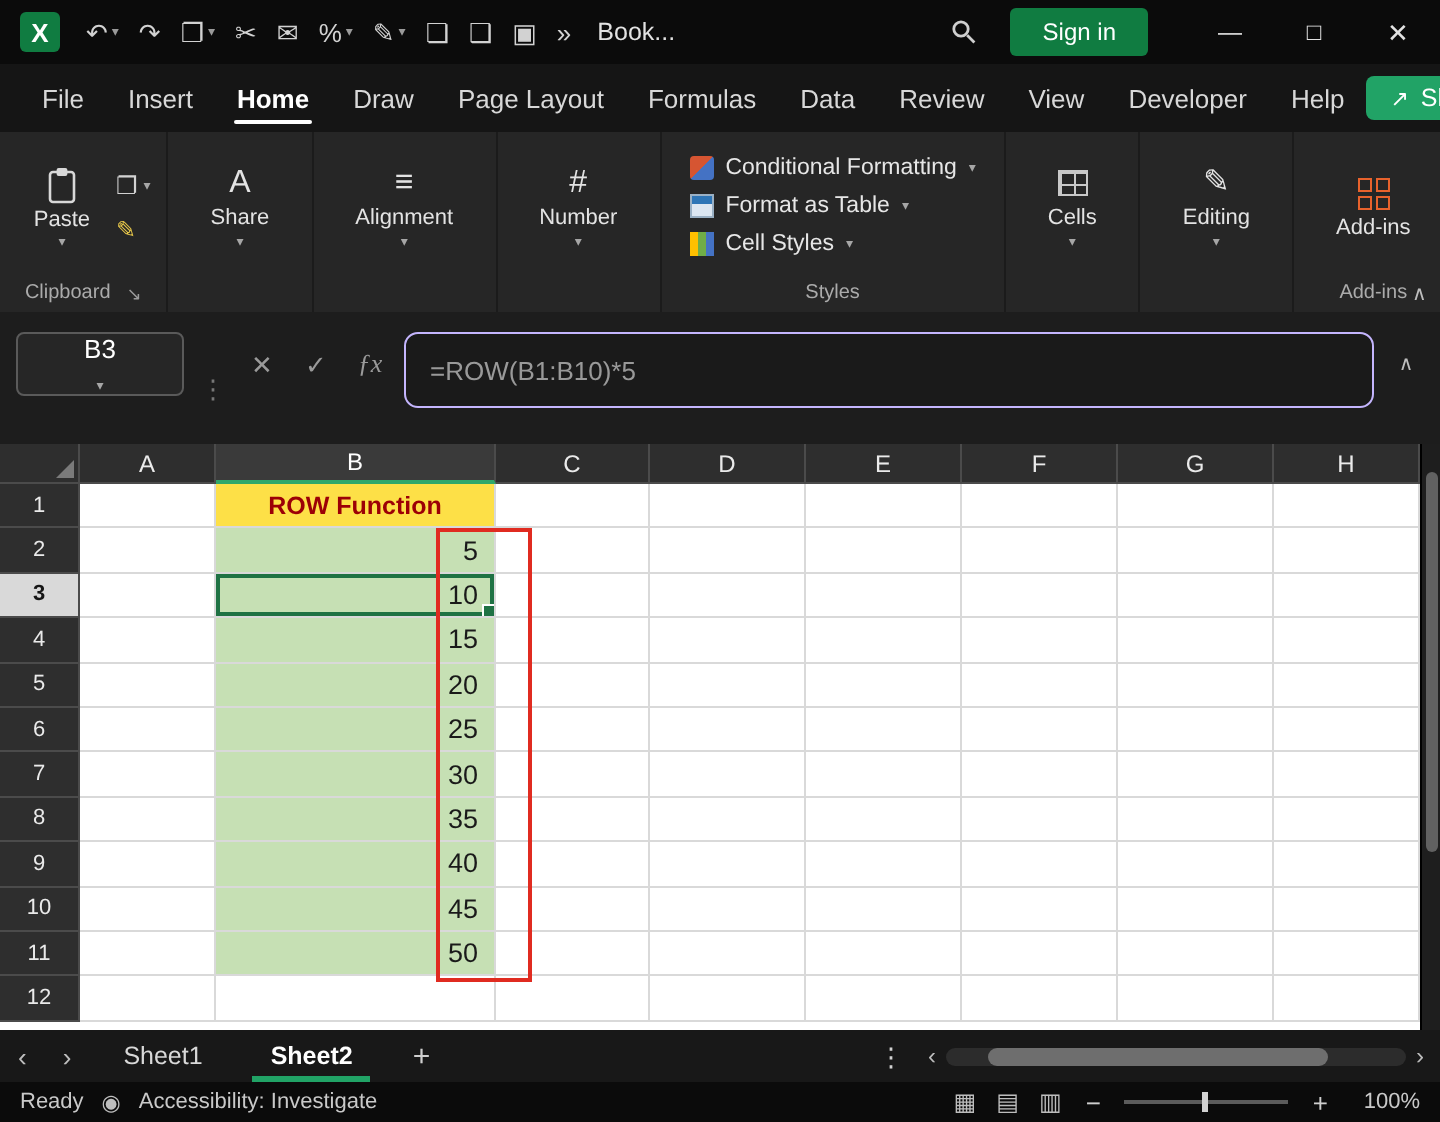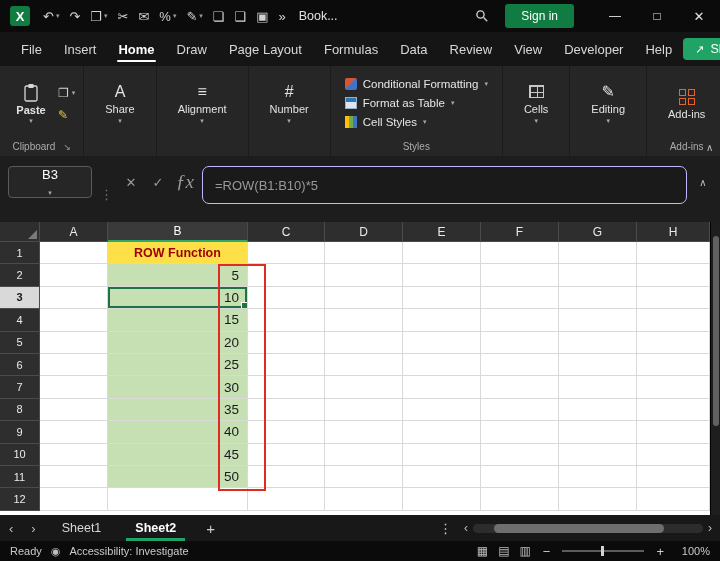--- a/index.html
+++ b/index.html
@@ -27,21 +27,21 @@
   .menu-item.active::after{content:"";position:absolute;left:10px;right:10px;bottom:4px;height:2px;background:#fdfdfd;border-radius:1px;}
   .share-btn{margin-left:auto;margin-right:12px;background:#21A366;color:#fff;font-size:12.5px;padding:4px 12px;border-radius:4px;display:flex;align-items:center;gap:6px;}
 
   
   .ribbon{position:absolute;top:66px;left:0;right:0;height:90px;background:#262626;display:flex;}
   .rgroup{display:flex;flex-direction:column;border-right:1px solid #1b1b1b;}
   .rgroup-content{flex:1;display:flex;align-items:center;padding:4px 8px 0;}
   .rgroup-label{height:19px;display:flex;align-items:center;justify-content:center;font-size:10px;color:#ababab;gap:8px;}
   .launcher{font-size:9px;color:#9a9a9a;}
   .paste-btn{display:flex;flex-direction:column;align-items:center;width:46px;gap:1px;}
-  .paste-btn .lbl{font-size:11px;color:#e3e3e3;font-weight:bold;}
+  .paste-btn .lbl{font-size:11px;color:#e3e3e3;}
   .ddv{font-size:7px;color:#a6a6a6;}
   .mini-col{display:flex;flex-direction:column;justify-content:center;gap:8px;margin-left:4px;}
   .mini-btn{display:flex;align-items:center;font-size:12px;color:#d2d2d2;gap:3px;}
   .big-btn{display:flex;flex-direction:column;align-items:center;padding:0 13px;gap:2px;}
   .big-btn .ic{font-size:16px;color:#e3e3e3;line-height:18px;}
   .big-btn .lbl{font-size:11px;color:#e3e3e3;white-space:nowrap;}
   .styles-rows{display:flex;flex-direction:column;justify-content:center;gap:7px;padding:0 6px;}
   .style-row{display:flex;align-items:center;gap:6px;font-size:11.5px;color:#e6e6e6;white-space:nowrap;}
   .cf-ic{width:12px;height:12px;border-radius:2px;background:linear-gradient(135deg,#d65532 0 50%,#4472c4 50% 100%);}
   .ft-ic{width:12px;height:12px;box-sizing:border-box;border:1px solid #9ab0c4;background:linear-gradient(#2e75b6 0 4px,#dce6f1 4px);}
@@ -51,21 +51,21 @@
   .addins-ic span{border:1.5px solid #E8622C;box-sizing:border-box;}
   .ribbon-spacer{flex:1;position:relative;}
   .collapse-ribbon{position:absolute;right:14px;bottom:3px;font-size:10px;color:#bdbdbd;}
 
   
   .formula-strip{position:absolute;top:156px;left:0;right:0;height:66px;background:#1d1d1d;display:flex;align-items:flex-start;padding:10px 8px 0;box-sizing:border-box;gap:7px;}
   .name-box{width:84px;height:32px;background:#262626;border:1px solid #5a5a5a;border-radius:4px;display:flex;align-items:center;color:#fff;font-size:13px;padding:0 8px;box-sizing:border-box;flex-direction:column;}
   .name-box .val{flex:1;}
   .fb-sep{color:#777;font-size:13px;align-self:center;margin-top:-18px;padding:0 1px;height:32px;display:flex;align-items:center;margin-top:0;}
   .fb-btn{width:20px;height:32px;display:flex;align-items:center;justify-content:center;color:#9a9a9a;font-size:13px;}
-  .fx{font-style:italic;font-family:"Liberation Serif",serif;font-size:19px;}
+  .fx{font-style:italic;font-family:"Liberation Serif",serif;font-size:13px;}
   .formula-input{flex:1;height:38px;background:#1a1a1a;border:1px solid #c4b5fd;border-radius:7px;display:flex;align-items:center;padding:0 12px;color:#999;font-size:13px;box-sizing:border-box;}
   .fb-expand{width:18px;height:32px;display:flex;align-items:center;justify-content:center;color:#bdbdbd;font-size:10px;}
 
   
   .grid-section{position:absolute;top:222px;left:0;width:720px;height:293px;background:#fff;overflow:hidden;}
   .sheet-grid{position:absolute;top:0;left:0;display:grid;}
   .corner{position:relative;background:#2e2e2e;border-right:1px solid #4b4b4b;border-bottom:1px solid #4b4b4b;}
   .corner .tri{position:absolute;right:2px;bottom:2px;width:0;height:0;border-left:9px solid transparent;border-bottom:9px solid #7a7a7a;}
   .col-header{background:#2e2e2e;color:#eaeaea;font-size:12px;display:flex;align-items:center;justify-content:center;border-right:1px solid #4b4b4b;border-bottom:1px solid #4b4b4b;box-sizing:border-box;}
   .col-header.sel{background:#3a3a3a;border-bottom:2px solid #2fa86b;color:#fff;}

